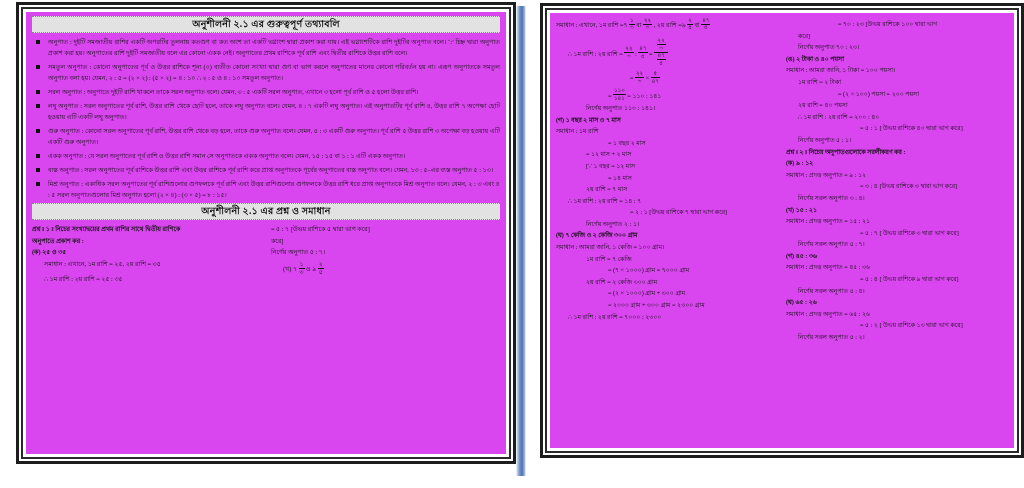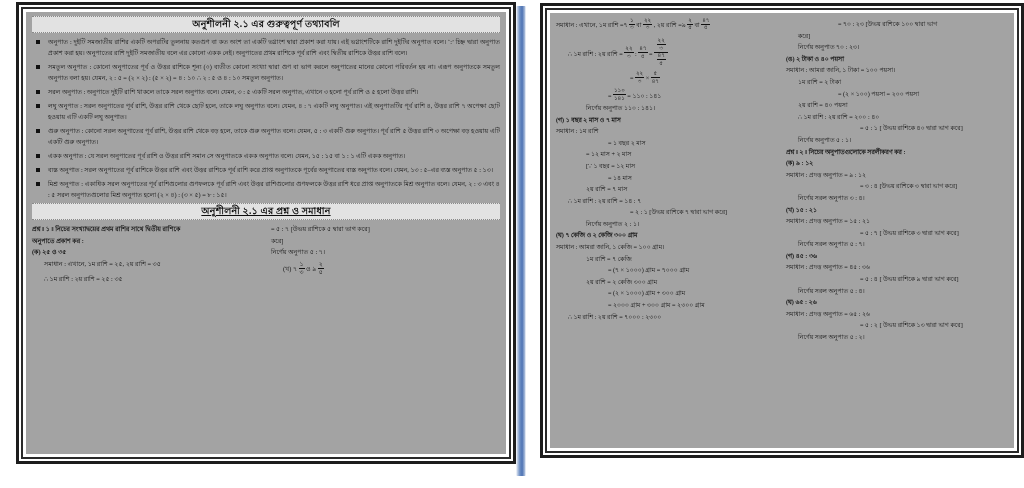--- a/index.html
+++ b/index.html
@@ -59,21 +59,21 @@
     position: absolute;
     inset: 5px;
     border: 2px solid #2a2a2a;
     background: #ffffff;
     box-sizing: border-box;
     overflow: hidden;
   }
   .sheet {
     position: absolute;
     inset: 3px;
-    background: #a3a3a3;
+    background: #d946ef;
     box-sizing: border-box;
     padding: 2px 6px 0 6px;
     overflow: hidden;
   }
 
   
   .divider {
     width: 10px;
     height: 470px;
     margin-top: 6px;
@@ -91,21 +91,21 @@
     font-weight: bold;
     font-size: 9.5px;
     line-height: 15px;
     height: 15px;
     color: #0d0d0d;
     letter-spacing: .2px;
     border-top: 1px dotted #8a8a8a;
     border-bottom: 1px dotted #8a8a8a;
     margin: 2px 0 3px 0;
   }
-  .band.second { margin-top: 0; text-decoration: underline; }
+  .band.second { margin-top: 0; }
 
   
   ul.bullets {
     list-style: none;
     margin: 0;
     padding: 0;
   }
   ul.bullets li {
     position: relative;
     padding-left: 16px;

